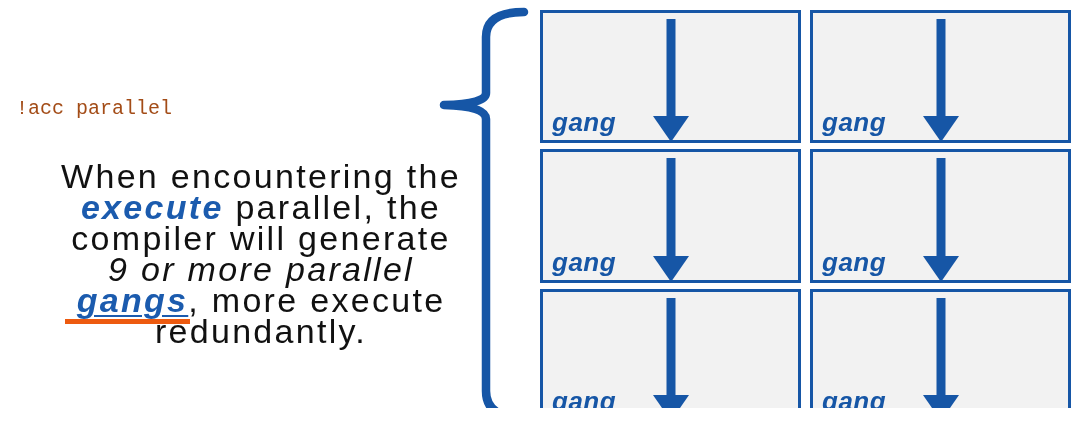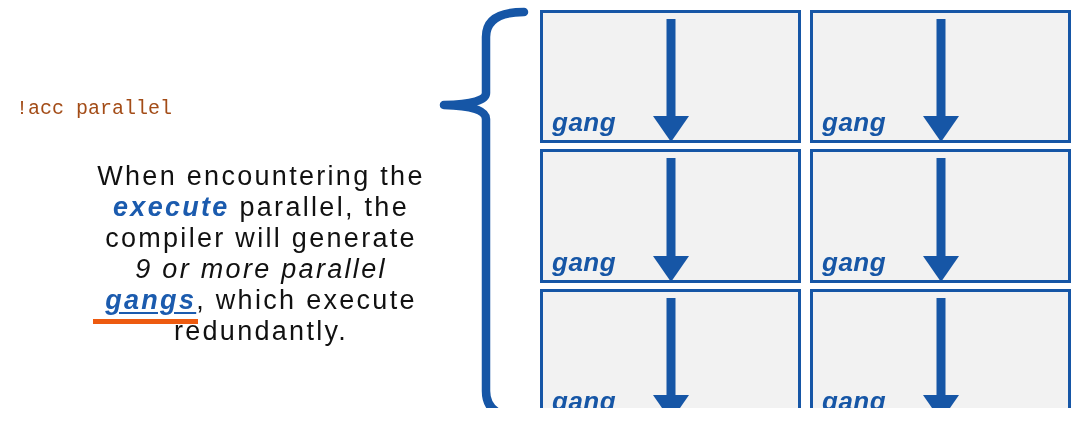--- a/index.html
+++ b/index.html
@@ -25,21 +25,21 @@
     position:absolute;left:16px;top:97px;
     font-family:"Liberation Mono","DejaVu Sans Mono",monospace;
     font-size:20px;line-height:24px;
     color:var(--brown);
     white-space:pre;
   }
   
   .paragraph{
     position:absolute;left:56px;top:161px;width:410px;
     text-align:center;
-    font-size:27px;line-height:31px;letter-spacing:2.3px;
+    font-size:34px;line-height:31px;letter-spacing:2.3px;
     color:var(--ink);
   }
   .paragraph .line{white-space:nowrap;}
   .seg-n{}
   .seg-i{font-style:italic;}
   .seg-bib{color:var(--text-blue);font-weight:bold;font-style:italic;}
   .seg-bibu{
     color:var(--text-blue);font-weight:bold;font-style:italic;
     text-decoration:underline;
     text-decoration-thickness:2px;
@@ -97,21 +97,21 @@
 
 <div class="stage">
 
   <div class="code-label">!acc parallel</div>
 
   <div class="paragraph">
       <div class="line"><span class="seg-n">When encountering the</span></div>
       <div class="line"><span class="seg-bib">execute</span><span class="seg-n"> parallel, the</span></div>
       <div class="line"><span class="seg-n">compiler will generate</span></div>
       <div class="line"><span class="seg-i">9 or more parallel</span></div>
-      <div class="line"><span class="seg-bibu">gangs</span><span class="seg-n">, which execute</span></div>
+      <div class="line"><span class="seg-bibu">gangs</span><span class="seg-n">, more execute</span></div>
       <div class="line"><span class="seg-n">redundantly.</span></div>
     </div>
 
   <svg class="brace" viewBox="0 0 96 418" aria-hidden="true">
     <path d="M 88 5 Q 50 5 50 30 L 50 86 Q 50 97 8 98 Q 50 99 50 112 L 50 384 Q 50 411 88 411"></path>
   </svg>
 
   <div class="gang-grid">
       <div class="cell">
         <div class="arrow">

